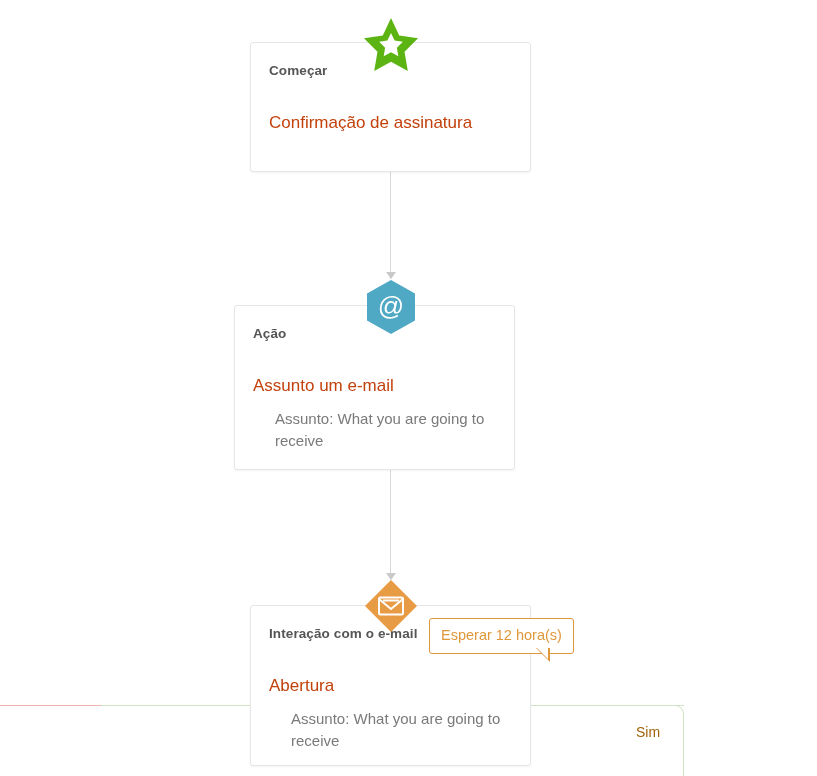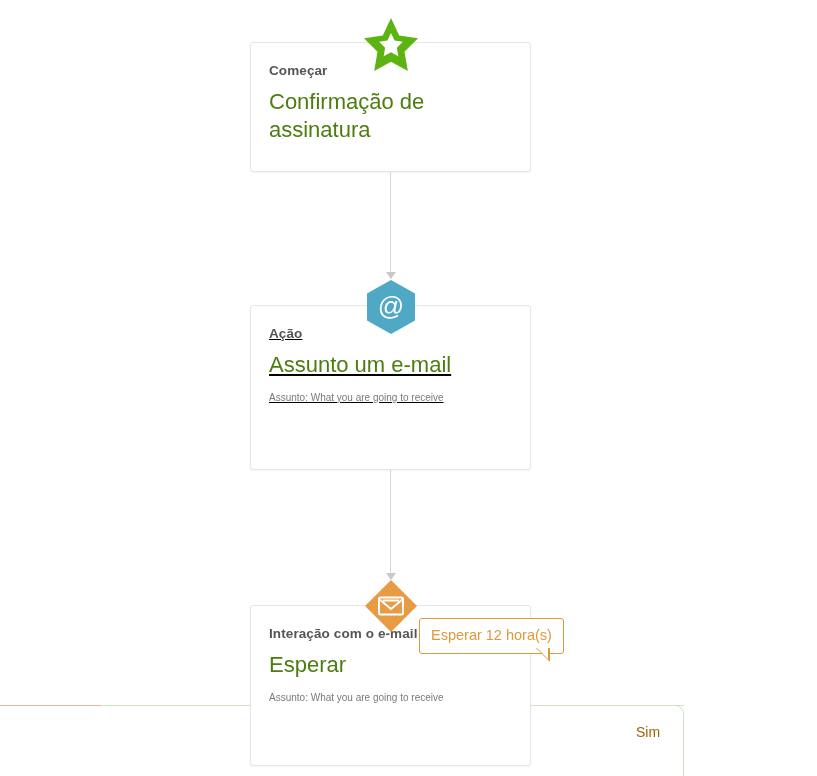--- a/index.html
+++ b/index.html
@@ -76,31 +76,32 @@
   }
   .card-kind {
     font-size: 13.5px;
     font-weight: bold;
     color: #555555;
     letter-spacing: 0.1px;
     line-height: 1.2;
     white-space: nowrap;
   }
   .card-title {
-    margin-top: 9px;
-    font-size: 22px;
-    color: #4d7c0f;
+    margin-top: 33px;
+    font-size: 17px;
+    color: #c2410c;
     line-height: 1.25;
     font-weight: normal;
   }
   .card-sub {
     margin-top: 12px;
-    font-size: 10px;
+    font-size: 15px;
     color: #7a7a7a;
     line-height: 1.45;
+    margin-left: 22px;
   }
 
   
   .badge {
     position: absolute;
     width: 56px; height: 56px;
     display: flex;
     align-items: center;
     justify-content: center;
   }
@@ -157,47 +158,47 @@
     <div class="card-title">Confirmação de assinatura</div>
   </div>
 
   <div class="badge" style="left:363px; top:16px;">
     <svg width="56" height="56" viewBox="0 0 56 56">
       <polygon points="28,2 36.2,19.4 55,22.2 41.5,35.8 44.8,55 28,45.8 11.2,55 14.5,35.8 1,22.2 19.8,19.4" fill="#5cb412"></polygon>
       <polygon points="28,17 31.6,24.6 39.8,25.8 33.9,31.8 35.3,40.2 28,36.2 20.7,40.2 22.1,31.8 16.2,25.8 24.4,24.6" fill="#ffffff"></polygon>
     </svg>
   </div>
 
-  <div class="card" style="left:250px; top:305px; height:165px;text-decoration:underline;">
+  <div class="card" style="left:234px; top:305px; height:165px;">
     <div class="card-kind">Ação</div>
     <div class="card-title">Assunto um e-mail</div>
     <div class="card-sub">Assunto: What you are going to receive</div>
   </div>
 
   <div class="badge" style="left:363px; top:279px;">
     <svg width="56" height="56" viewBox="0 0 56 56">
       <polygon points="28,1 52,14.5 52,41.5 28,55 4,41.5 4,14.5" fill="#4fa8c4"></polygon>
       <text x="28" y="36" text-anchor="middle" font-family="'Liberation Sans', sans-serif" font-size="26" fill="#ffffff">@</text>
     </svg>
   </div>
 
   <div class="card" style="left:250px; top:605px; height:161px;">
     <div class="card-kind">Interação com o e-mail</div>
-    <div class="card-title">Esperar</div>
+    <div class="card-title">Abertura</div>
     <div class="card-sub">Assunto: What you are going to receive</div>
   </div>
 
   <div class="badge" style="left:363px; top:578px;">
     <svg width="56" height="56" viewBox="0 0 56 56">
       <polygon points="28,2 54,28 28,54 2,28" fill="#e89b45"></polygon>
       <rect x="16" y="19.5" width="24" height="17" rx="1.5" fill="none" stroke="#ffffff" stroke-width="2"></rect>
       <polyline points="16,21 28,31 40,21" fill="none" stroke="#ffffff" stroke-width="2"></polyline>
       <line x1="20" y1="22.5" x2="36" y2="22.5" stroke="#ffffff" stroke-width="2"></line>
     </svg>
   </div>
 
-  <div class="tooltip" style="left:419px; top:618px;">
+  <div class="tooltip" style="left:429px; top:618px;">
     <span>Esperar 12 hora(s)</span>
   </div>
   <div class="tooltip-tail" style="left:536px; top:648px;"></div>
   <div class="tooltip-tail-inner" style="left:536px; top:647px;"></div>
 
 </div>
 
 </body></html>

